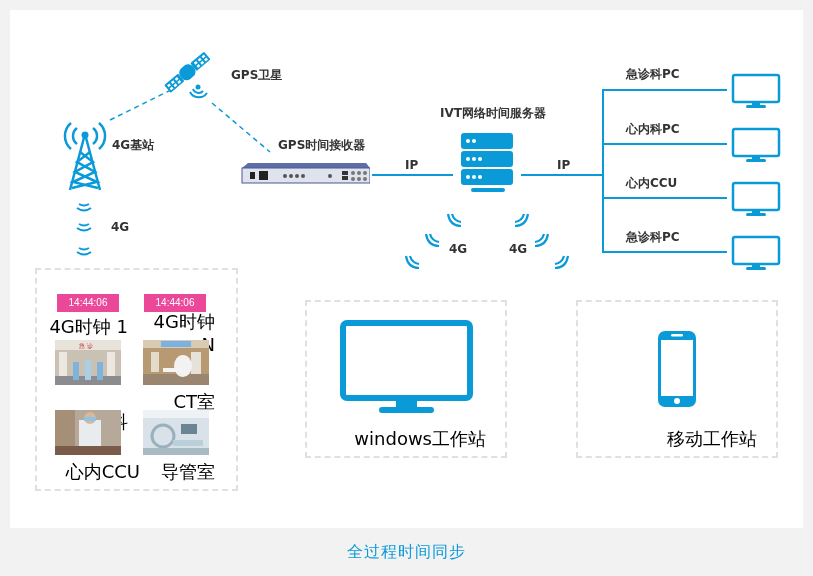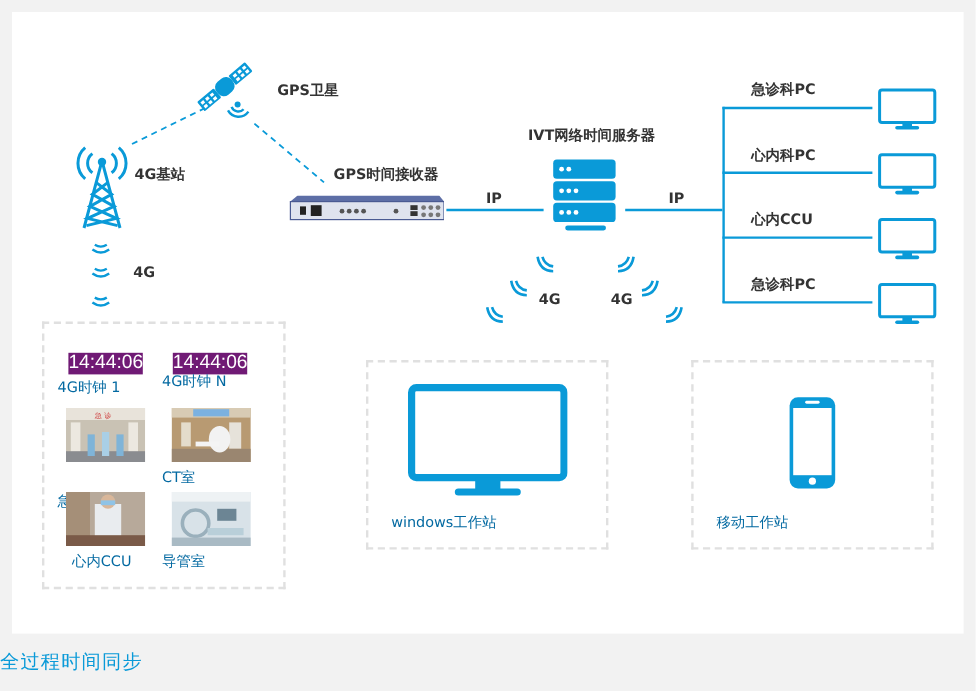--- a/index.html
+++ b/index.html
@@ -1,26 +1,26 @@
 <!DOCTYPE html>
 <html><head>
 <meta charset="utf-8">
 <style>
   html, body { margin:0; padding:0; }
   body { width:813px; height:576px; background:#f2f2f2; position:relative; overflow:hidden;
          font-family:"DejaVu Sans","Liberation Sans",sans-serif; color:#333; }
   .panel { position:absolute; left:10px; top:10px; width:793px; height:518px; background:#fff; }
   .abs { position:absolute; }
   .lbl { position:absolute; font-size:12px; color:#333; white-space:nowrap; line-height:14px;font-weight:bold; }
-  .caption { position:absolute; left:0; width:813px; top:542px; font-size:16px; color:#0a9ad8; letter-spacing:1px; }
+  .caption { position:absolute; left:0; width:813px; top:542px; text-align:center; font-size:16px; color:#0a9ad8; letter-spacing:1px; }
   .dashbox { position:absolute; border:2px dashed #e0e0e0; box-sizing:border-box; }
-  .clock { position:absolute; background:#701a75; color:#fff; font-size:16px; line-height:18px; text-align:center; width:62px; height:18px;
+  .clock { position:absolute; background:#ec4899; color:#fff; font-size:10px; line-height:18px; text-align:center; width:62px; height:18px;
            font-family:"Liberation Sans",sans-serif; }
   .photo { position:absolute; width:66px; height:45px; overflow:hidden; }
-  .cap { position:absolute; font-size:12px; text-align:left; width:80px; color:#0369a1; }
+  .cap { position:absolute; font-size:18px; text-align:right; width:80px; color:#000000; }
   svg.fill { position:absolute; left:0; top:0; }
 </style>
 </head>
 <body>
 
 <div class="panel"></div>
 
 <svg class="fill" width="813" height="576">
   <line x1="110" y1="120" x2="175" y2="88" stroke="#0a9ad8" stroke-width="1.5" stroke-dasharray="5,4"></line>
   <line x1="212" y1="103" x2="270" y2="152" stroke="#0a9ad8" stroke-width="1.5" stroke-dasharray="5,4"></line>

